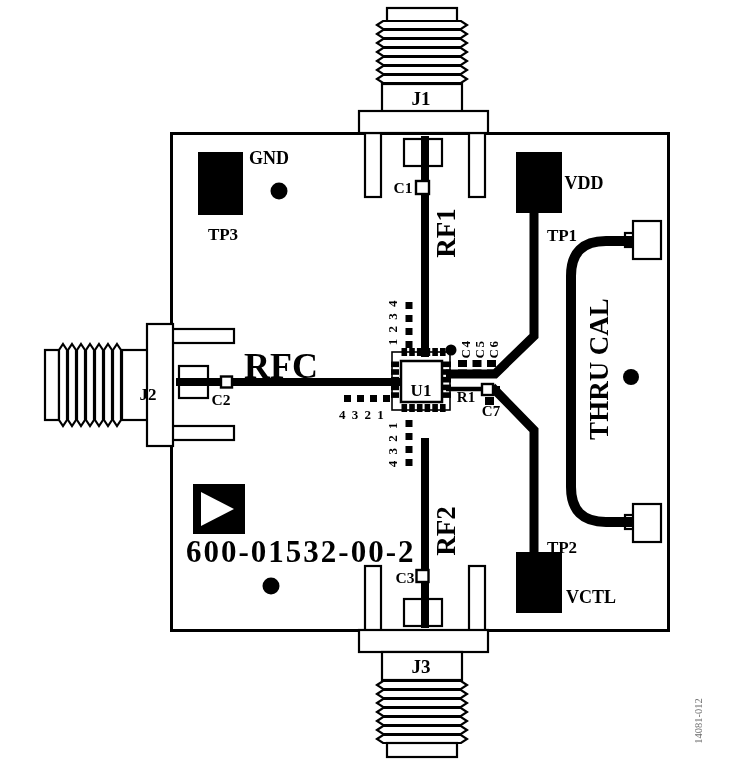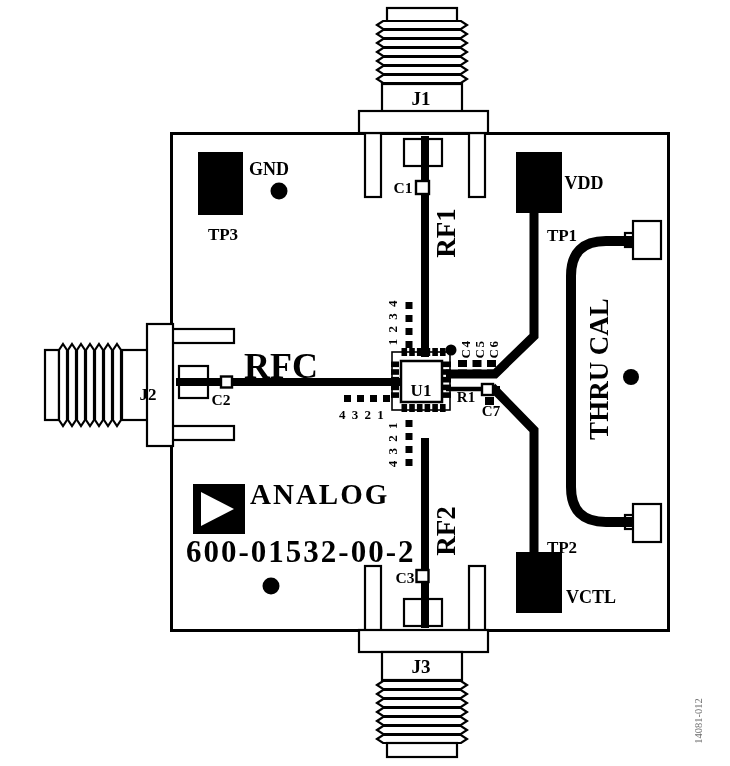--- a/index.html
+++ b/index.html
@@ -169,21 +169,21 @@
   <g>
     <rect x="193" y="484" width="52" height="50" fill="#000"></rect>
     <polygon points="201,492 201,526 234,509" fill="#ffffff"></polygon>
   </g>
 </svg>
 
 <div class="lbl f19" style="left:421px;top:98px">J1</div>
 <div class="lbl f17" style="left:148px;top:386px">J2</div>
 <div class="lbl f19" style="left:421px;top:666px">J3</div>
 
-<div class="lbl f18" style="left:269px;top:169px">GND</div>
+<div class="lbl f18" style="left:269px;top:158px">GND</div>
 <div class="lbl f17" style="left:223px;top:226px">TP3</div>
 <div class="lbl f18" style="left:584px;top:183px">VDD</div>
 <div class="lbl f17" style="left:562px;top:227px">TP1</div>
 <div class="lbl f17" style="left:562px;top:539px">TP2</div>
 <div class="lbl f18" style="left:591px;top:597px">VCTL</div>
 
 <div class="lbl f28" style="left:281px;top:366px">RFC</div>
 <div class="lbl rot f27" style="left:446px;top:233px">RF1</div>
 <div class="lbl rot f27" style="left:446px;top:531px">RF2</div>
 <div class="lbl rot f27" style="left:599px;top:369px">THRU CAL</div>
@@ -195,18 +195,17 @@
 <div class="lbl rot f13" style="left:465px;top:349px">C4</div>
 <div class="lbl rot f13" style="left:479px;top:349px">C5</div>
 <div class="lbl rot f13" style="left:493px;top:349px">C6</div>
 <div class="lbl f15" style="left:466px;top:397px">R1</div>
 <div class="lbl f15" style="left:491px;top:411px">C7</div>
 
 <div class="lbl rot f13" style="left:392px;top:322px">1 2 3 4</div>
 <div class="lbl f13" style="left:362px;top:414px">4 3 2 1</div>
 <div class="lbl rot f13" style="left:392px;top:444px">4 3 2 1</div>
 
-<div class="tl f29" style="left:250px;top:480px">ANALOG</div>
 <div class="tl f23" style="left:186px;top:536px">600-01532-00-2</div>
 
 <div class="lbl rot f10 gray" style="left:699px;top:721px">14081-012</div>
 
 </div>
 
 </body></html>

